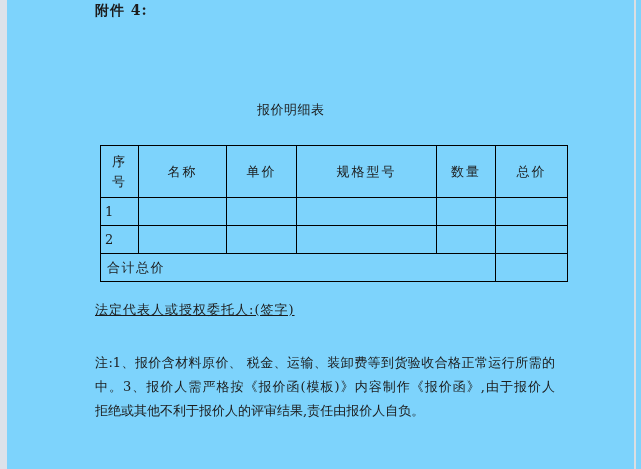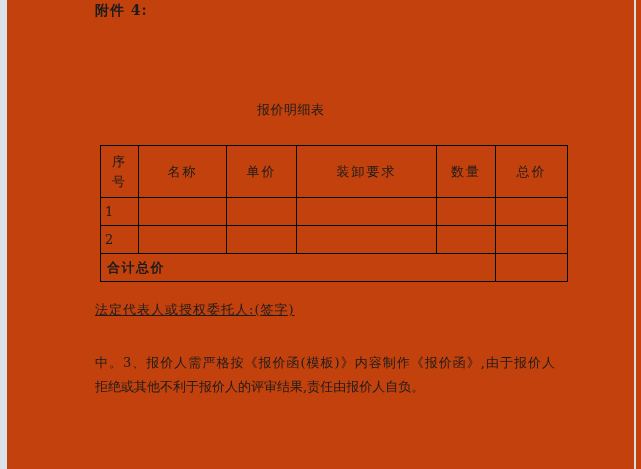--- a/index.html
+++ b/index.html
@@ -6,21 +6,21 @@
   body {
     width: 641px; height: 469px;
     background: #ffffff;
     font-family: "DejaVu Serif", "Liberation Serif", serif;
     color: #1c1c1c;
     overflow: hidden;
   }
   .page {
     position: relative;
     width: 641px; height: 469px;
-    background: #c2410c;
+    background: #7dd3fc;
   }
   .strip-left {
     position: absolute; left: 0; top: 0;
     width: 7px; height: 469px;
     background: #dce2ea;
   }
   .edge-right {
     position: absolute; left: 634px; top: 0;
     width: 2px; height: 469px;
     background: #dadee2;
@@ -62,21 +62,20 @@
   .quote-table tbody td {
     height: 25px;
     padding: 1px 4px;
     vertical-align: middle;
     text-align: left;
   }
   .quote-table td.footer-label {
     letter-spacing: 1.5px;
     padding-left: 6px;
     height: 25px;
-    font-weight: bold;
   }
   .signature {
     position: absolute; left: 95px; top: 301px;
     font-size: 13px;
     letter-spacing: 1px;
     white-space: nowrap;
     text-decoration: underline;
   }
   .notes {
     position: absolute; left: 95px; top: 351px;
@@ -112,21 +111,21 @@
       <col style="width:70px">
       <col style="width:140px">
       <col style="width:59px">
       <col style="width:72px">
     </colgroup>
     <thead>
       <tr>
         <th>序号</th>
         <th>名称</th>
         <th>单价</th>
-        <th>装卸要求</th>
+        <th>规格型号</th>
         <th>数量</th>
         <th>总价</th>
       </tr>
     </thead>
     <tbody>
       <tr>
         <td>1</td>
         <td></td>
         <td></td>
         <td></td>
@@ -144,16 +143,17 @@
       <tr>
         <td class="footer-label" colspan="5">合计总价</td>
         <td></td>
       </tr>
     </tbody>
   </table>
 
   <div class="signature">法定代表人或授权委托人:(签字)</div>
 
   <div class="notes">
+    <div class="note-line">注:1、报价含材料原价、 税金、运输、装卸费等到货验收合格正常运行所需的</div>
     <div class="note-line">中。3、报价人需严格按《报价函(模板)》内容制作《报价函》,由于报价人</div>
     <div class="note-line">拒绝或其他不利于报价人的评审结果,责任由报价人自负。</div>
   </div>
 </div>
 
 </body></html>

